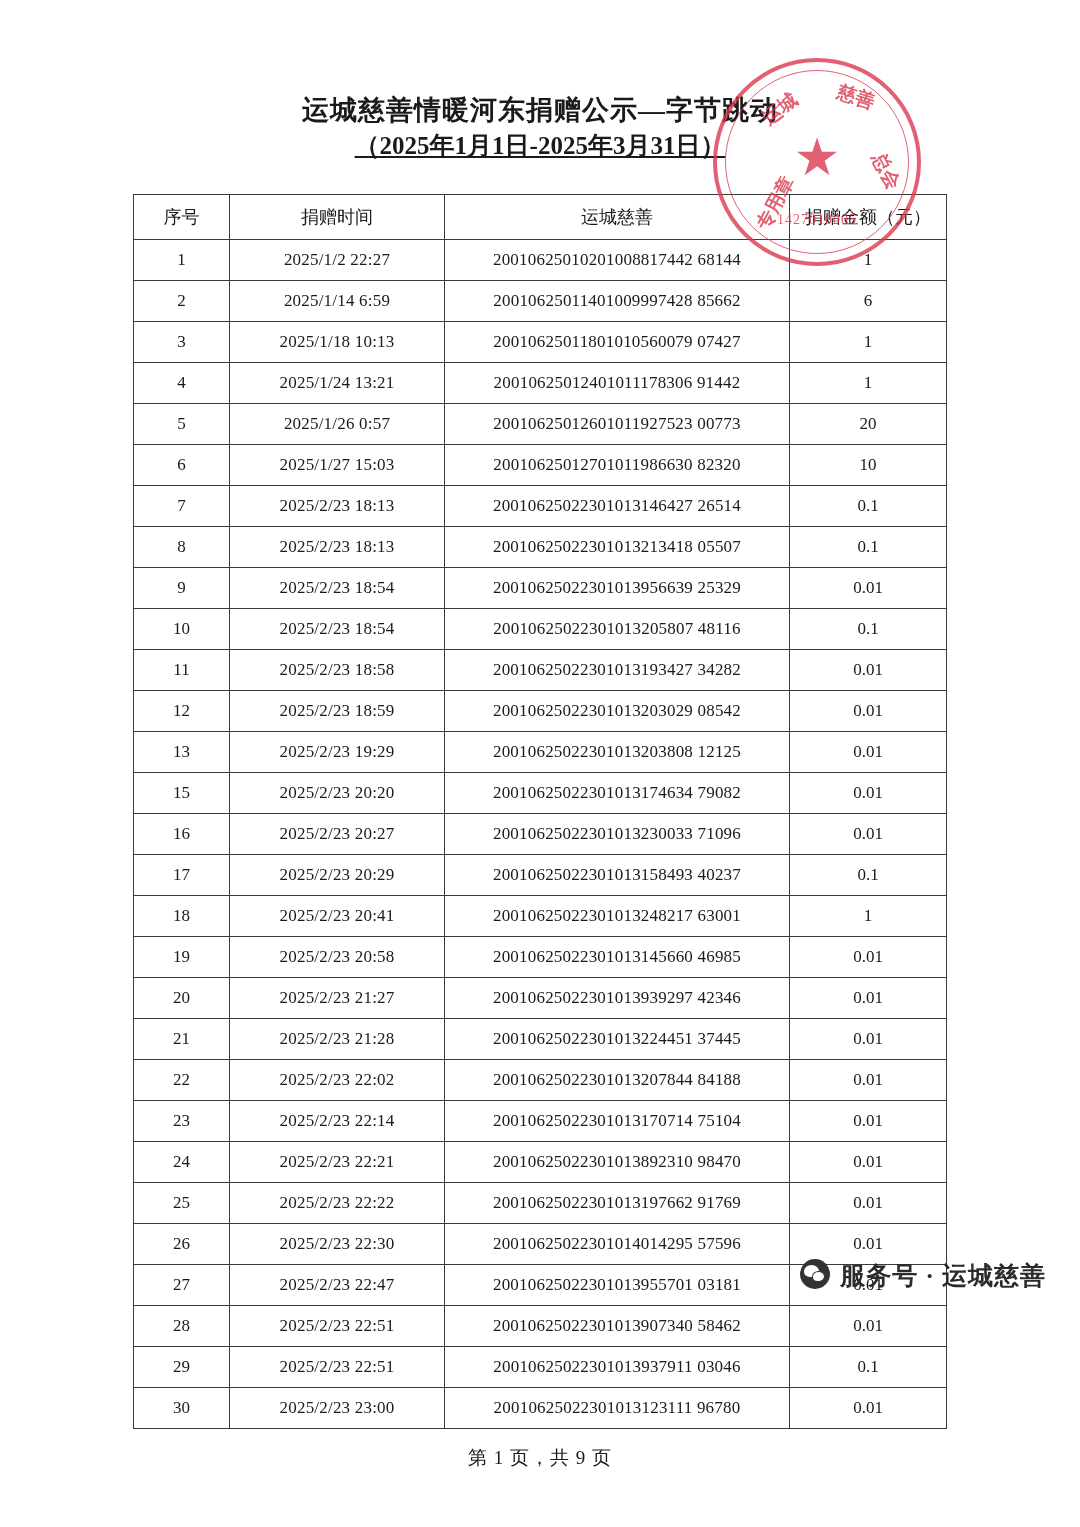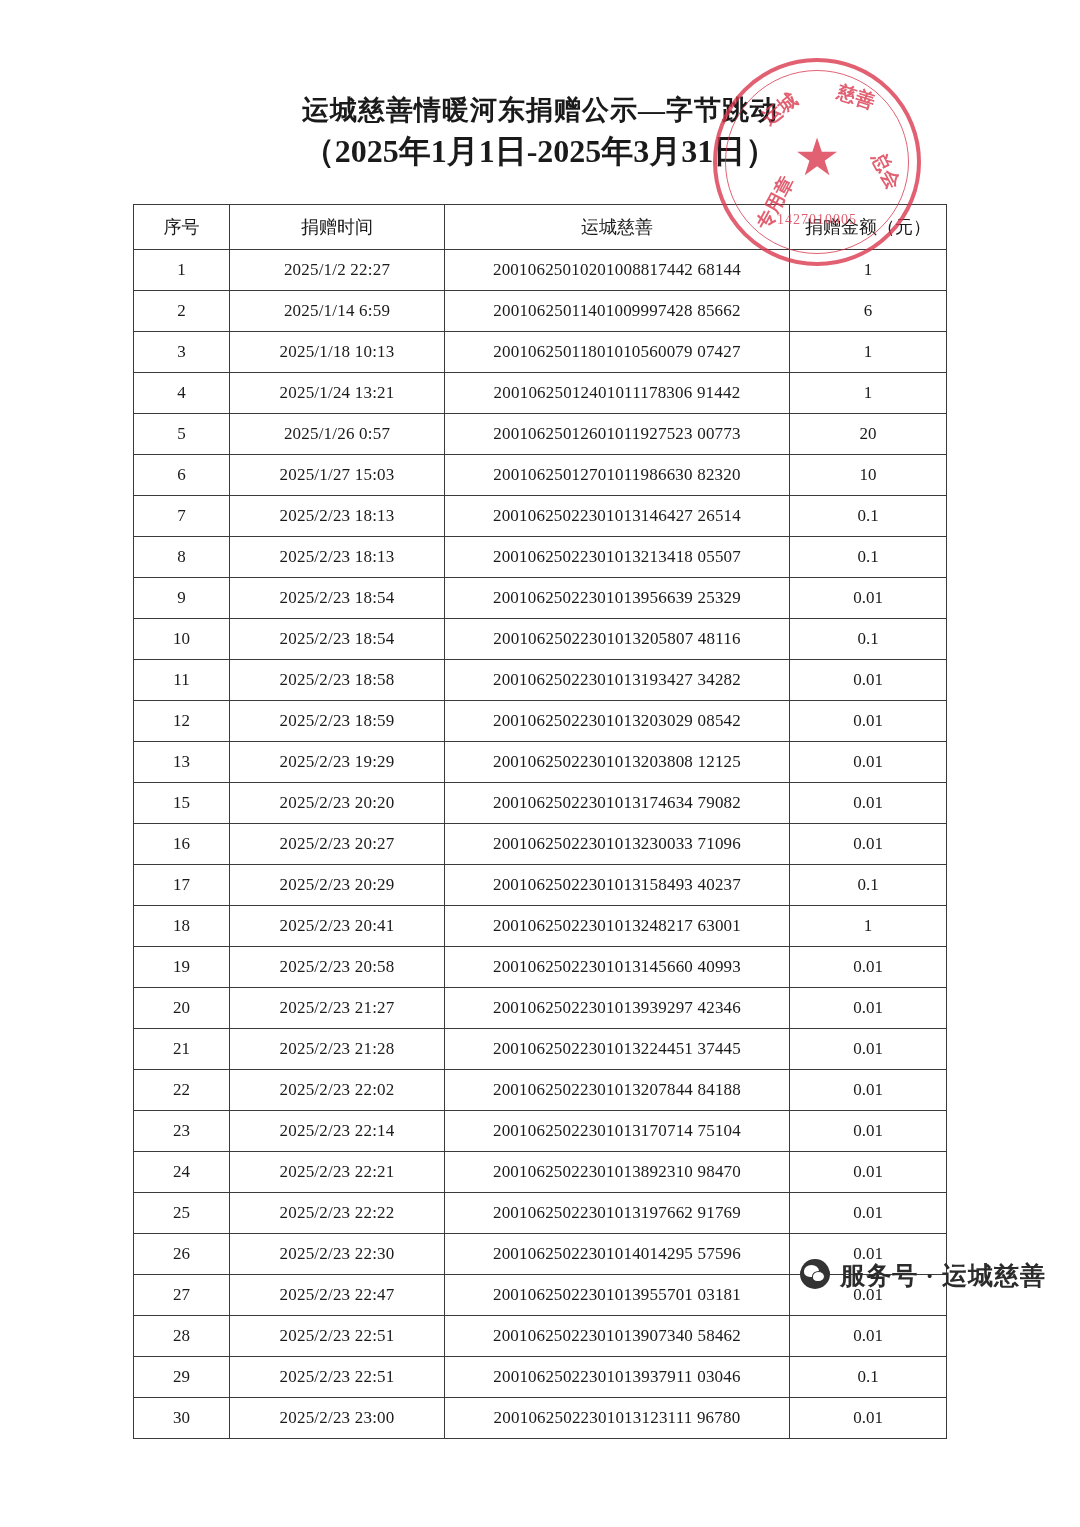--- a/index.html
+++ b/index.html
@@ -24,24 +24,25 @@
     text-align: center;
     padding-top: 92px;
   }
   .title-main {
     font-size: 27px;
     font-weight: bold;
     letter-spacing: 1px;
     line-height: 1.35;
   }
   .title-sub {
-    font-size: 32px;
+    font-size: 25px;
     font-weight: bold;
     letter-spacing: 0px;
     line-height: 1.45;
+    text-decoration: underline;
   }
   
   .seal {
     position: absolute;
     left: 713px;
     top: 58px;
     width: 208px;
     height: 208px;
     border-radius: 50%;
     border: 4px solid #d9344a;
@@ -305,21 +306,21 @@
         </tr>
         <tr>
           <td class="cell-index">18</td>
           <td class="cell-time">2025/2/23  20:41</td>
           <td class="cell-order">20010625022301013248217 63001</td>
           <td class="cell-amount">1</td>
         </tr>
         <tr>
           <td class="cell-index">19</td>
           <td class="cell-time">2025/2/23  20:58</td>
-          <td class="cell-order">20010625022301013145660 40993</td>
+          <td class="cell-order">20010625022301013145660 46985</td>
           <td class="cell-amount">0.01</td>
         </tr>
         <tr>
           <td class="cell-index">20</td>
           <td class="cell-time">2025/2/23  21:27</td>
           <td class="cell-order">20010625022301013939297 42346</td>
           <td class="cell-amount">0.01</td>
         </tr>
         <tr>
           <td class="cell-index">21</td>
@@ -377,19 +378,20 @@
         </tr>
         <tr>
           <td class="cell-index">30</td>
           <td class="cell-time">2025/2/23  23:00</td>
           <td class="cell-order">20010625022301013123111 96780</td>
           <td class="cell-amount">0.01</td>
         </tr>
       </tbody>
   </table>
 
+  <div class="footer-page">第 1 页，共 9 页</div>
 
   <div class="wechat-brand">
     <span class="wechat-icon"></span>
     <span class="wechat-text">服务号 · 运城慈善</span>
   </div>
 
 </div>
 
 </body></html>

